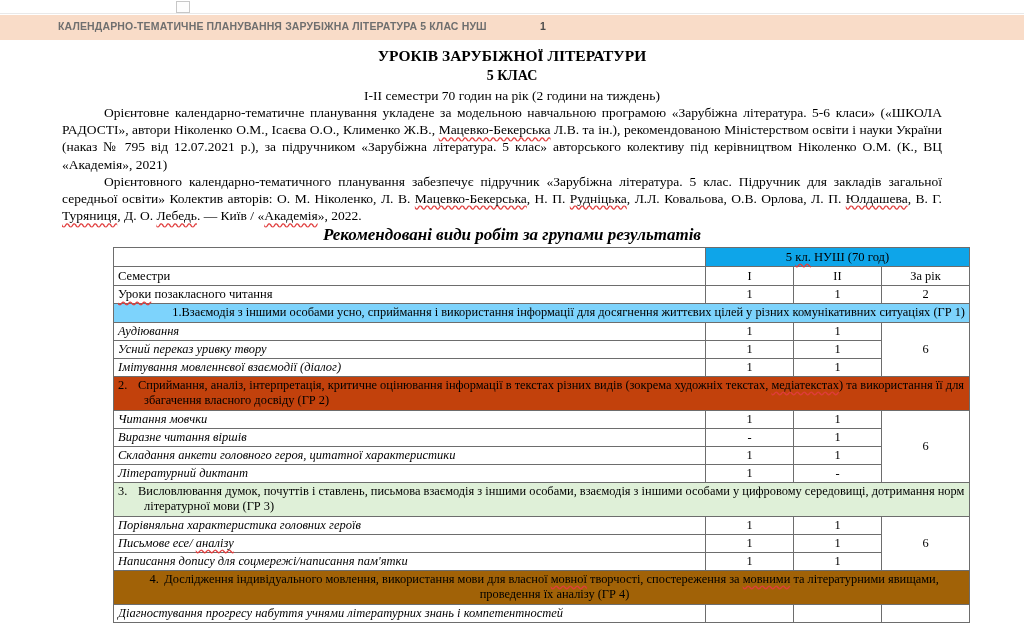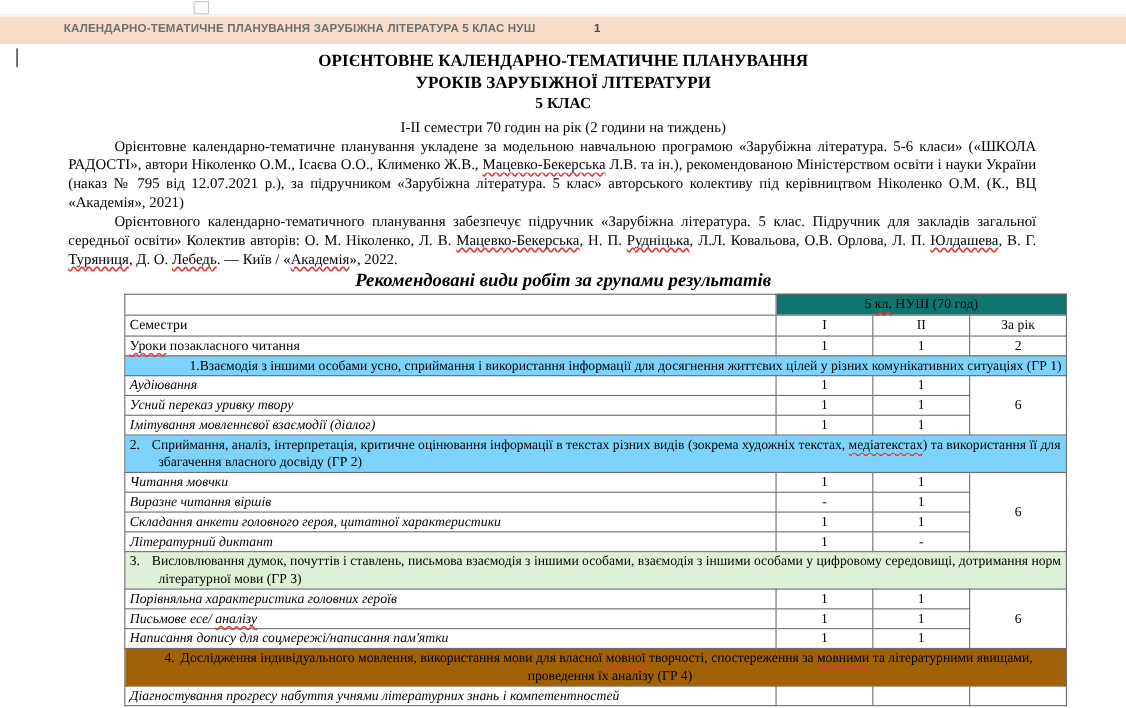--- a/index.html
+++ b/index.html
@@ -134,21 +134,21 @@
     vertical-align: middle;
     font-weight: normal;
   }
   col.c-name { width: 592px; }
   col.c-i    { width: 88px; }
   col.c-ii   { width: 88px; }
   col.c-year { width: 88px; }
 
   td.empty-tl { border-left: none; border-top: none; border-right: none; }
   td.grp-head {
-    background: #0f766e;
+    background: #0ea5e9;
     text-align: center;
     font-weight: bold;
     font-size: 12.6px;
     height: 19px;
   }
   td.colhdr {
     text-align: center;
     font-weight: bold;
     height: 19px;
   }
@@ -176,21 +176,21 @@
     display: inline-block;
     width: 20px;
     text-indent: 0;
   }
   td.sect .wrap {
     display: block;
     padding-left: 26px;
     text-indent: -26px;
   }
   tr.sec1 td.sect { background: #7dd3fc; text-align: right; }
-  tr.sec2 td.sect { background: #7dd3fc; margin-left: 40px; }
+  tr.sec2 td.sect { background: #c2410c; margin-left: 40px; }
   tr.sec3 td.sect { background: #dff0d8; }
   tr.sec4 td.sect { background: #a16207; text-align: center; }
   td.rowtall { height: 17px; }
 </style>
 </head>
 <body>
 
 <div id="page">
 
   <div class="top-strip">
@@ -200,24 +200,20 @@
   <div class="doc-header-bar">
     <div class="doc-header-inner">
       <div class="doc-header-title">КАЛЕНДАРНО-ТЕМАТИЧНЕ ПЛАНУВАННЯ ЗАРУБІЖНА ЛІТЕРАТУРА 5 КЛАС НУШ</div>
       <div class="doc-header-page">1</div>
     </div>
   </div>
 
   <div class="doc-body">
 
     <div class="title-block">
-      <span class="title-line1">
-        <span class="title-caret"></span>
-        <span>ОРІЄНТОВНЕ КАЛЕНДАРНО-ТЕМАТИЧНЕ ПЛАНУВАННЯ</span>
-      </span>
       <div>УРОКІВ ЗАРУБІЖНОЇ ЛІТЕРАТУРИ</div>
       <div class="title-line3">5 КЛАС</div>
     </div>
 
     <div class="subtitle-hours">І-ІІ семестри 70 годин на рік (2 години на тиждень)</div>
 
     <p class="para">
       <span class="indent"></span><span>Орієнтовне календарно-тематичне планування укладене за модельною навчальною програмою «Зарубіжна література. 5-6 класи» («ШКОЛА РАДОСТІ», автори Ніколенко О.М., Ісаєва О.О., Клименко Ж.В., </span><span class="sq">Мацевко-Бекерська</span><span> Л.В. та ін.), рекомендованою Міністерством освіти і науки України (наказ № 795 від 12.07.2021 р.), за підручником «Зарубіжна література. 5 клас» авторського колективу під керівництвом Ніколенко О.М. (К., ВЦ «Академія», 2021)</span>
     </p>
 

